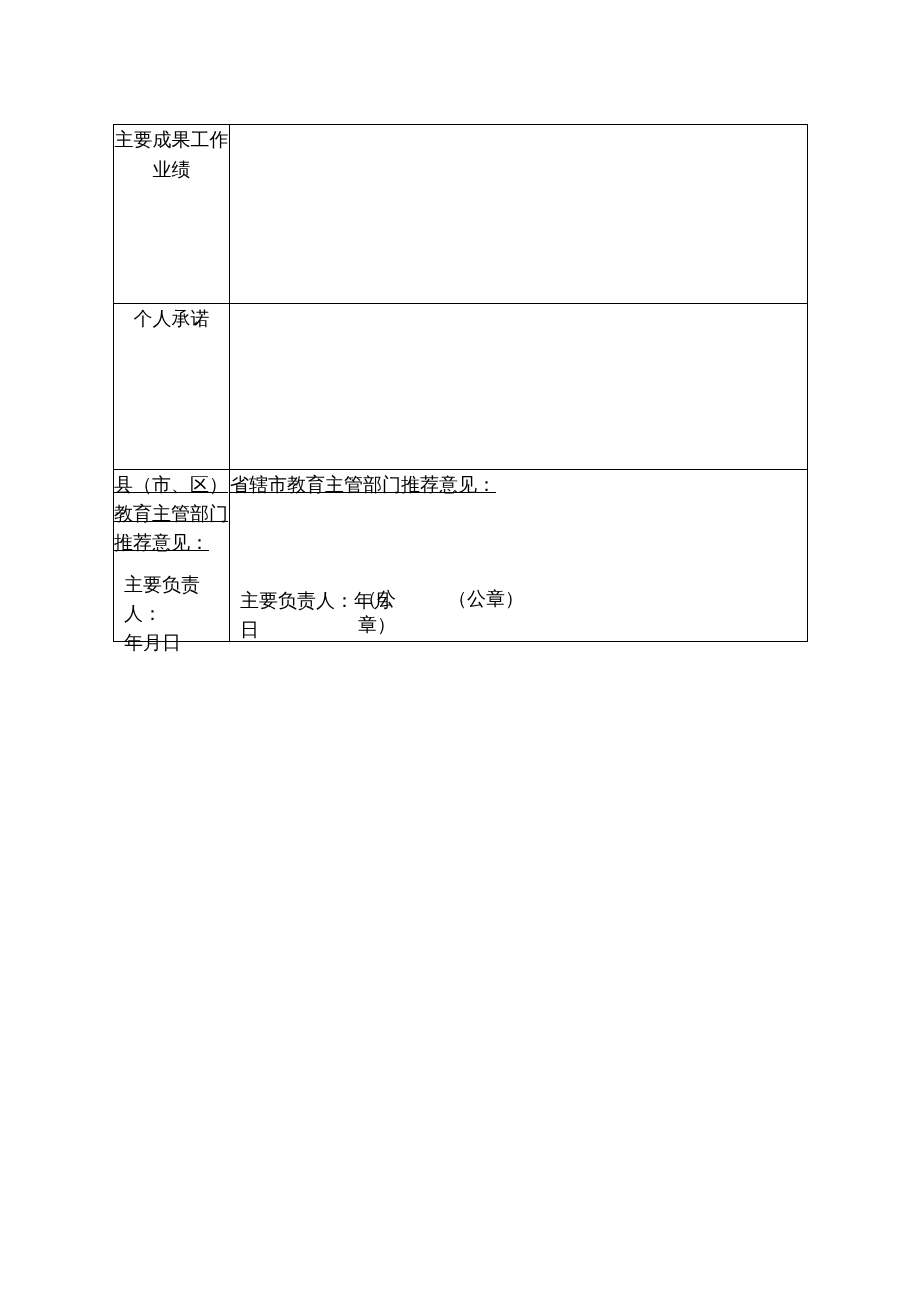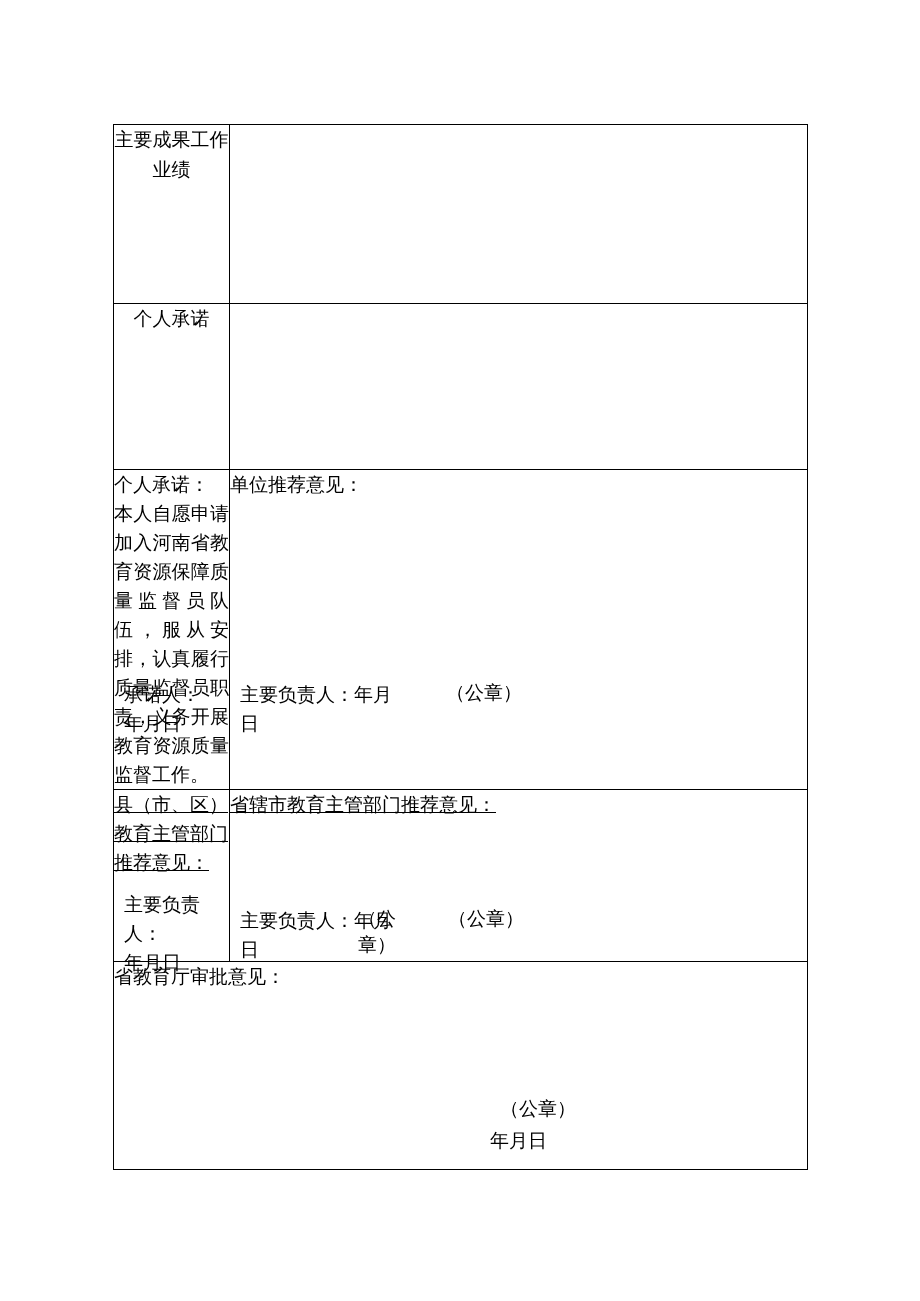--- a/index.html
+++ b/index.html
@@ -146,60 +146,33 @@
     <tbody>
       <tr class="row-achievements">
         <td class="label-cell">主要成果工作业绩</td>
         <td class="blank-cell"></td>
       </tr>
       <tr class="row-honors">
         <td class="label-cell">个人承诺</td>
         <td class="blank-cell"></td>
       </tr>
       <tr>
-        <td class="half-cell commit-cell" colspan="1" style="width:347px">
-          <div class="cell-title">个人承诺：</div>
-          <div class="body-text">本人自愿申请加入河南省教育资源保障质量监督员队伍，服从安排，认真履行质量监督员职责，义务开展教育资源质量监督工作。</div>
-          <div class="commit-sign">
-            <div>承诺人：</div>
-            <div>年月日</div>
-          </div>
-        </td>
-        <td class="half-cell commit-cell" style="width:347px">
-          <div class="cell-title">单位推荐意见：</div>
-          <div class="unit-sign">
-            <div>主要负责人：年月</div>
-            <div>日</div>
-          </div>
-          <div class="unit-seal">（公章）</div>
-        </td>
-      </tr>
-      <tr>
         <td class="half-cell county-cell" style="width:347px">
           <div class="cell-title">县（市、区）教育主管部门推荐意见：</div>
           <div class="county-sign">
             <div>主要负责人：</div>
             <div>年月日</div>
           </div>
           <div class="county-seal">（公章）</div>
         </td>
         <td class="half-cell county-cell" style="width:347px">
           <div class="cell-title">省辖市教育主管部门推荐意见：</div>
           <div class="city-sign">
             <div>主要负责人：年月</div>
             <div>日</div>
           </div>
           <div class="city-seal">（公章）</div>
         </td>
       </tr>
-      <tr>
-        <td class="approve-cell" colspan="2">
-          <div class="approve-inner">
-            <div class="cell-title">省教育厅审批意见：</div>
-            <div class="approve-seal">（公章）</div>
-            <div class="approve-date">年月日</div>
-          </div>
-        </td>
-      </tr>
     </tbody>
   </table>
 
 </div>
 
 </body></html>

